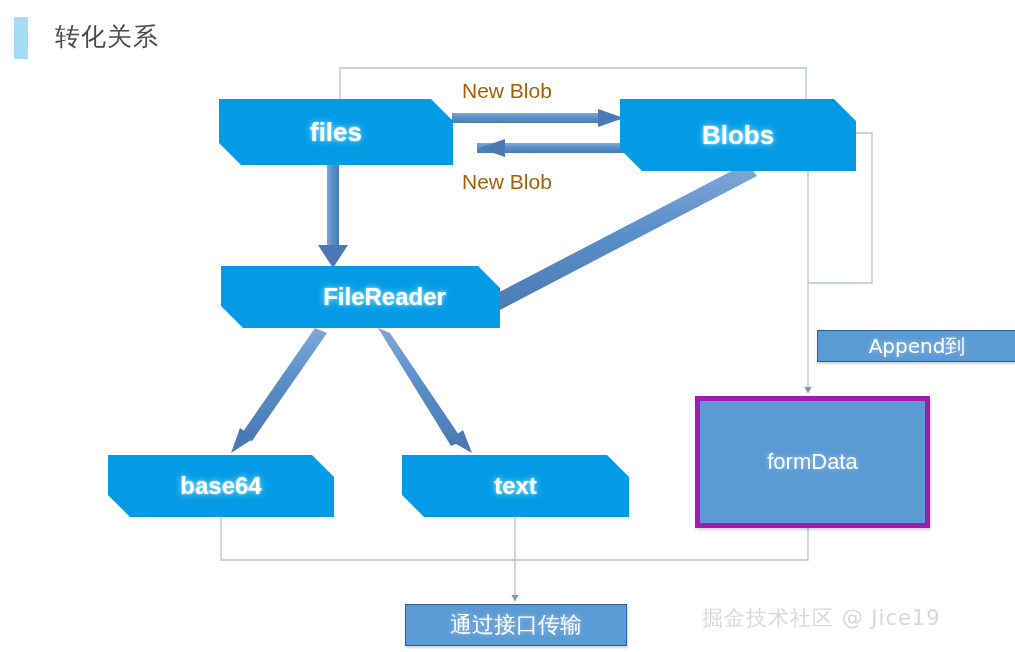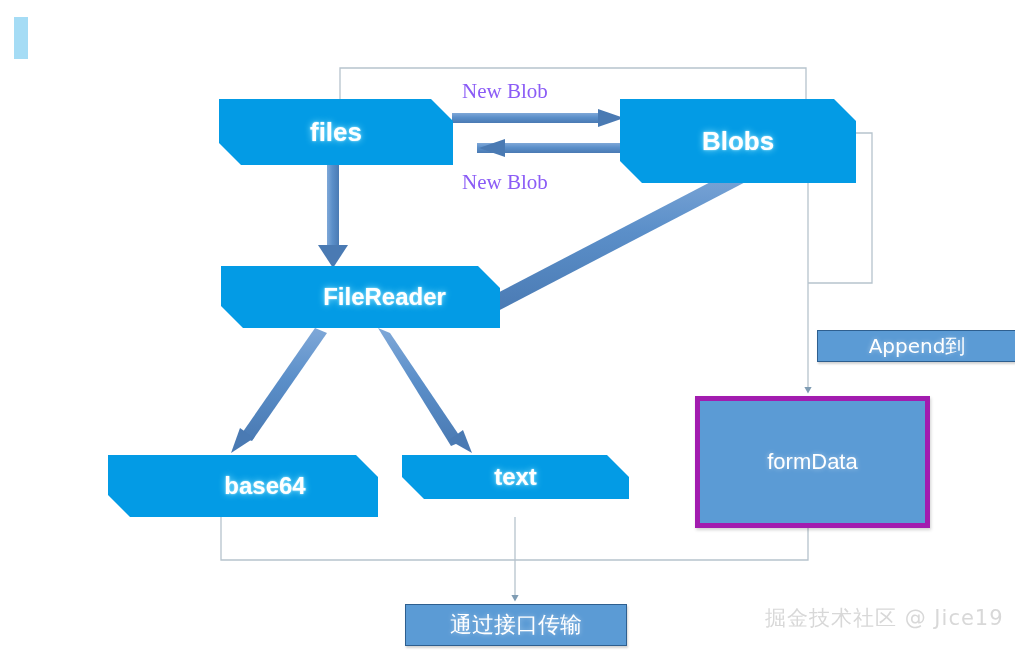--- a/index.html
+++ b/index.html
@@ -55,24 +55,24 @@
     font-weight: bold;
     text-shadow: 0 0 7px #8fe6ff, 0 0 2px #b9f0ff;
     clip-path: polygon(0 0, calc(100% - 22px) 0, 100% 22px, 100% 100%, 22px 100%, 0 calc(100% - 22px));
     filter: drop-shadow(2px 3px 2px rgba(0,0,0,0.22));
   }
   .node-box .node-label {
     pointer-events: none;
   }
 
   #node-files      { left: 219px; top: 99px;  width: 234px; height: 66px;  font-size: 26px; justify-content: center; }
-  #node-blobs      { left: 620px; top: 99px;  width: 236px; height: 84px;  font-size: 26px; align-items: center; }
+  #node-blobs      { left: 620px; top: 99px;  width: 236px; height: 72px;  font-size: 26px; align-items: center; }
   #node-filereader { left: 221px; top: 266px; width: 231px; height: 62px;  font-size: 24px; padding-left: 48px; }
-  #node-base64     { left: 108px; top: 455px; width: 226px; height: 62px;  font-size: 24px; padding-left: 44px; }
-  #node-text       { left: 402px; top: 455px; width: 227px; height: 44px;  font-size: 24px; }
+  #node-base64     { left: 108px; top: 455px; width: 226px; height: 62px;  font-size: 24px; }
+  #node-text       { left: 402px; top: 455px; width: 227px; height: 62px;  font-size: 24px; }
 
   
   .plain-box {
     position: absolute;
     display: flex;
     align-items: center;
     justify-content: center;
     background: #5b9bd5;
     border: 1px solid #2e5f8f;
     color: #ffffff;
@@ -93,45 +93,46 @@
   #label-transmit {
     left: 405px; top: 604px; width: 220px; height: 40px;
     font-size: 22px;
     font-family: Liberation Serif, serif;
     box-shadow: 1px 2px 2px rgba(0,0,0,0.18);
   }
 
   
   .edge-label {
     position: absolute;
-    color: #8b5cf6;
+    color: #a16207;
     font-size: 21px;
     white-space: nowrap;
-    font-family: Liberation Serif, serif;
+    font-family: Liberation Sans, sans-serif;
   }
   #label-new-blob { left: 462px; top: 79px; }
   #label-new-file { left: 462px; top: 170px; }
 
   
   #watermark {
     position: absolute;
-    left: 765px; top: 604px;
+    left: 702px; top: 604px;
     font-size: 21px;
     color: #d8d8d8;
     white-space: nowrap;
     letter-spacing: 1px;
     font-family: "DejaVu Sans", "Liberation Sans", sans-serif;
     text-shadow: 0 1px 0 #ffffff;
   }
 </style>
 </head>
 <body>
 
 <div id="header">
   <div id="title-accent-bar"></div>
+  <div id="page-title">转化关系</div>
 </div>
 
 <svg id="diagram-canvas" viewBox="0 0 1015 652" xmlns="http://www.w3.org/2000/svg">
   <defs>
     <linearGradient id="gradH" x1="0" y1="0" x2="0" y2="1">
       <stop offset="0%" stop-color="#7fa8d8"></stop>
       <stop offset="45%" stop-color="#5b8fc9"></stop>
       <stop offset="100%" stop-color="#4a7ab3"></stop>
     </linearGradient>
     <linearGradient id="gradV" x1="0" y1="0" x2="1" y2="0">

